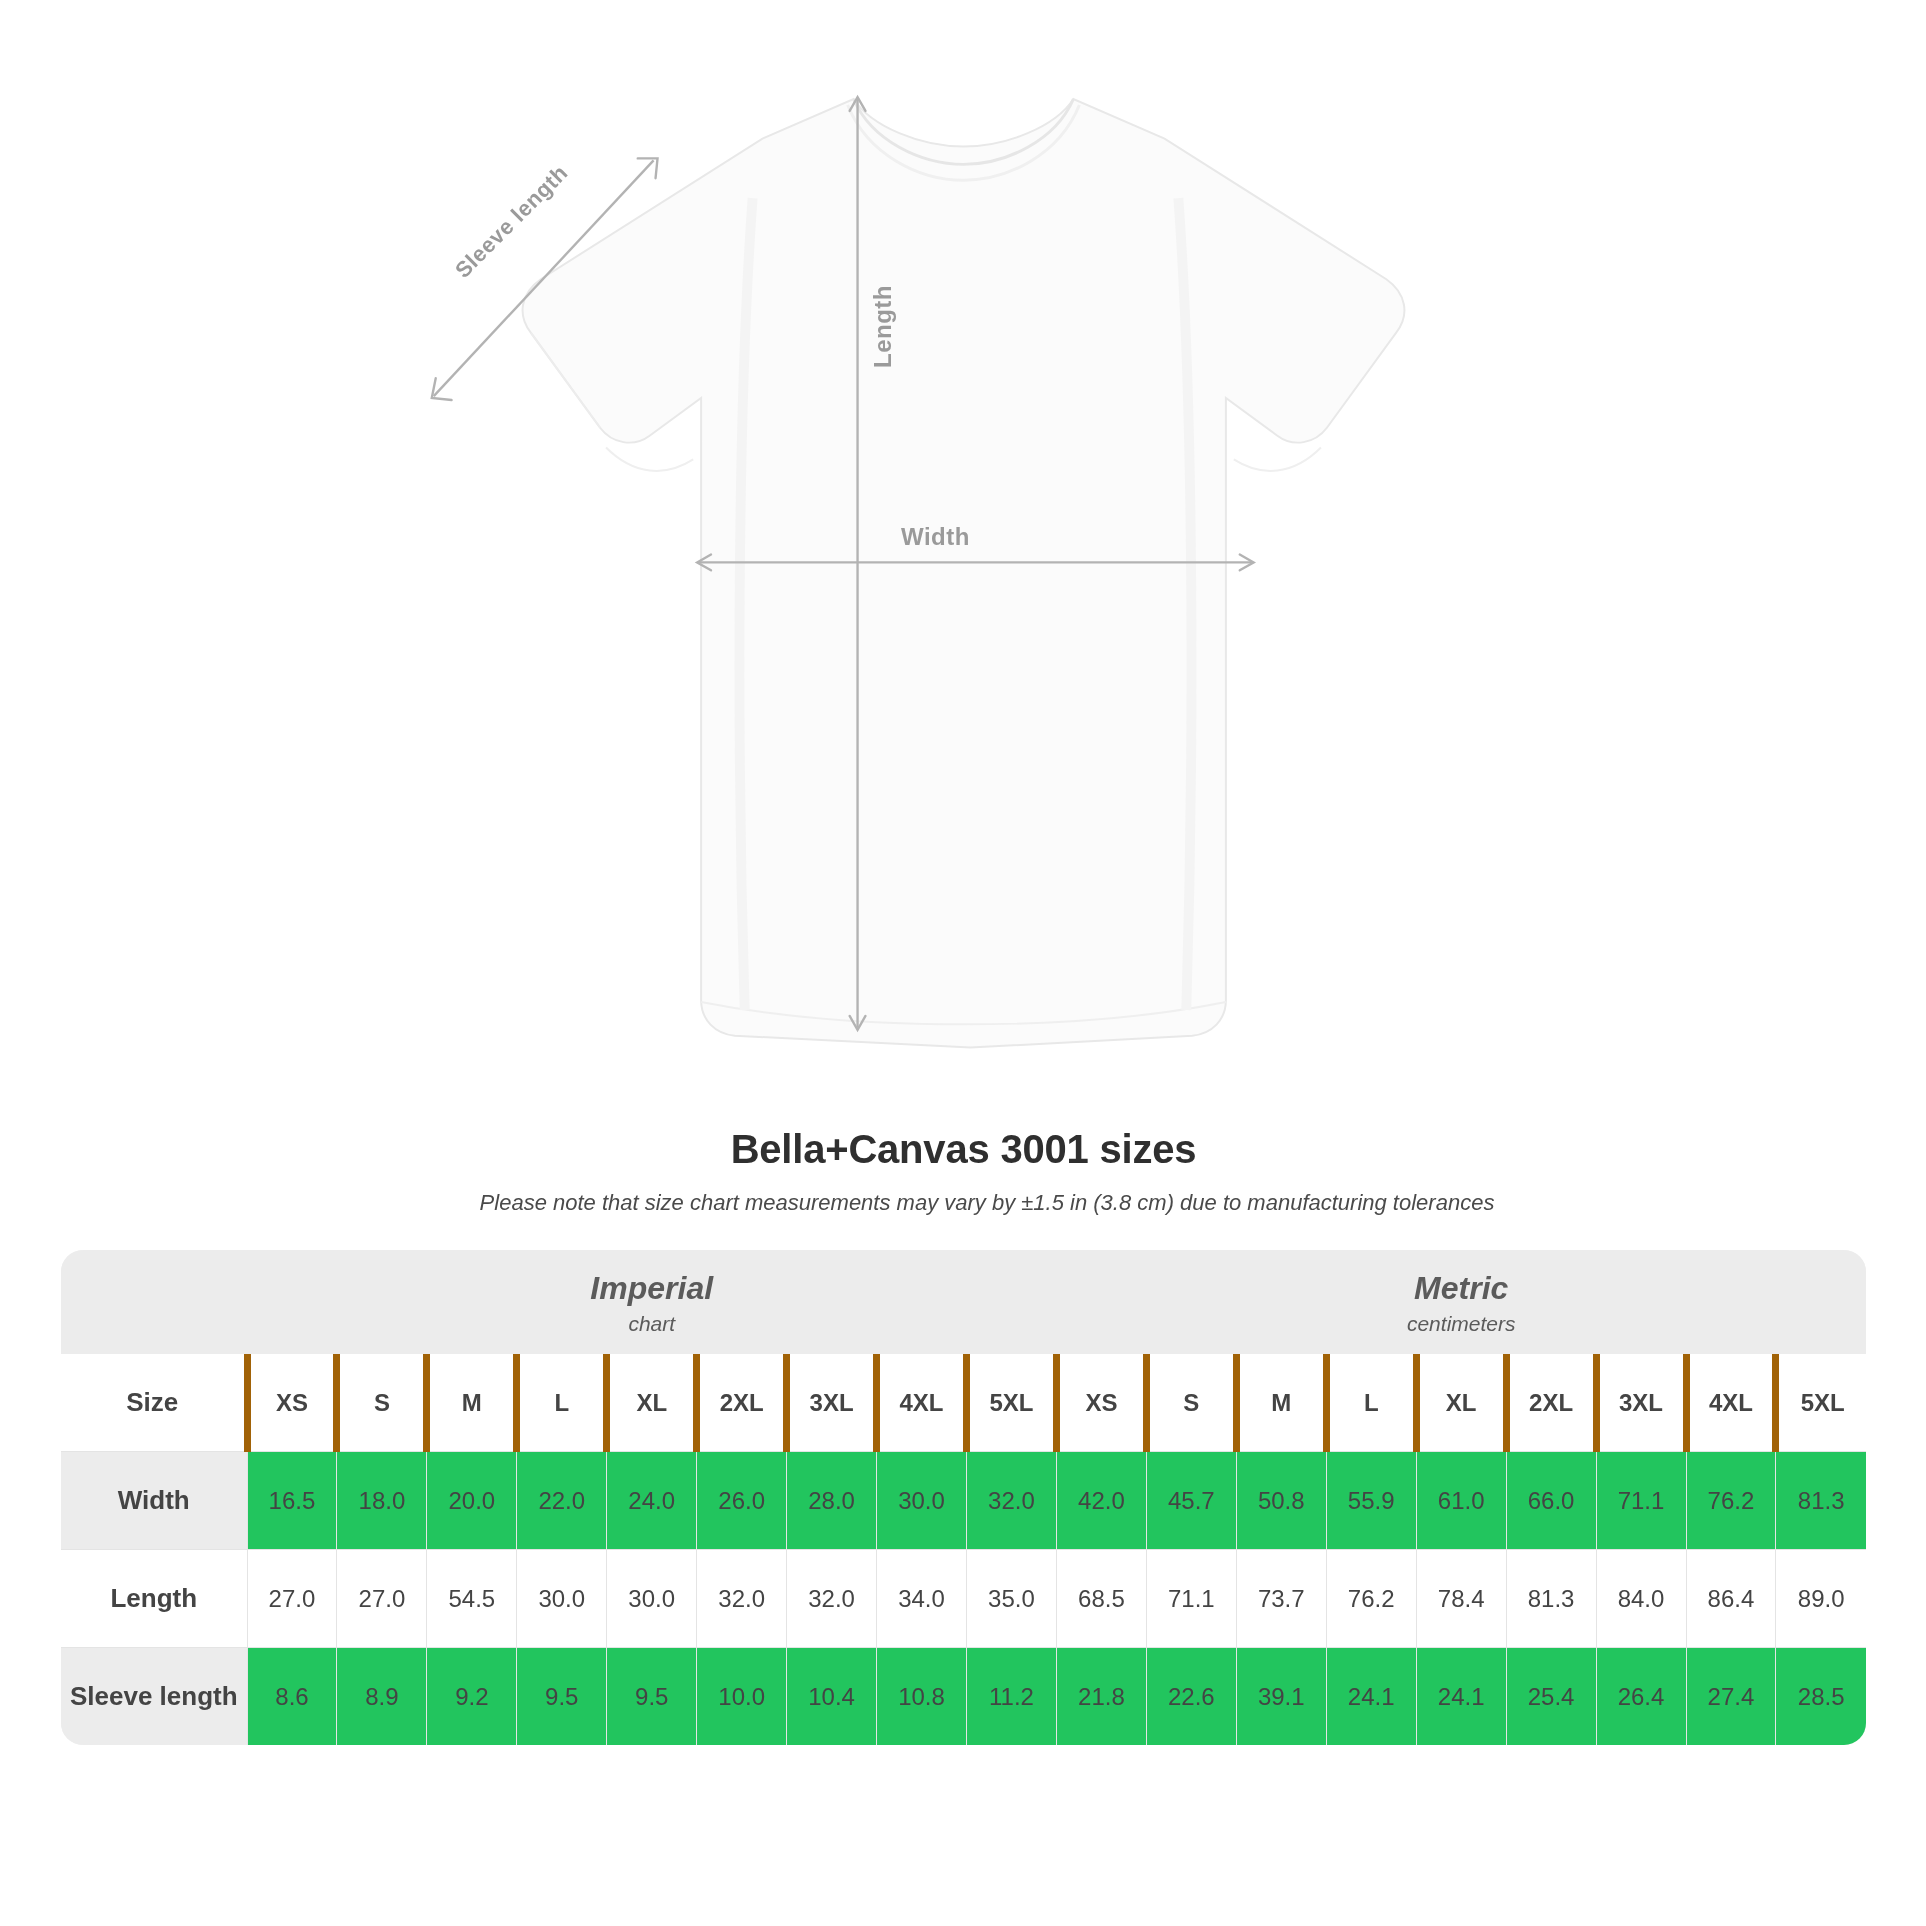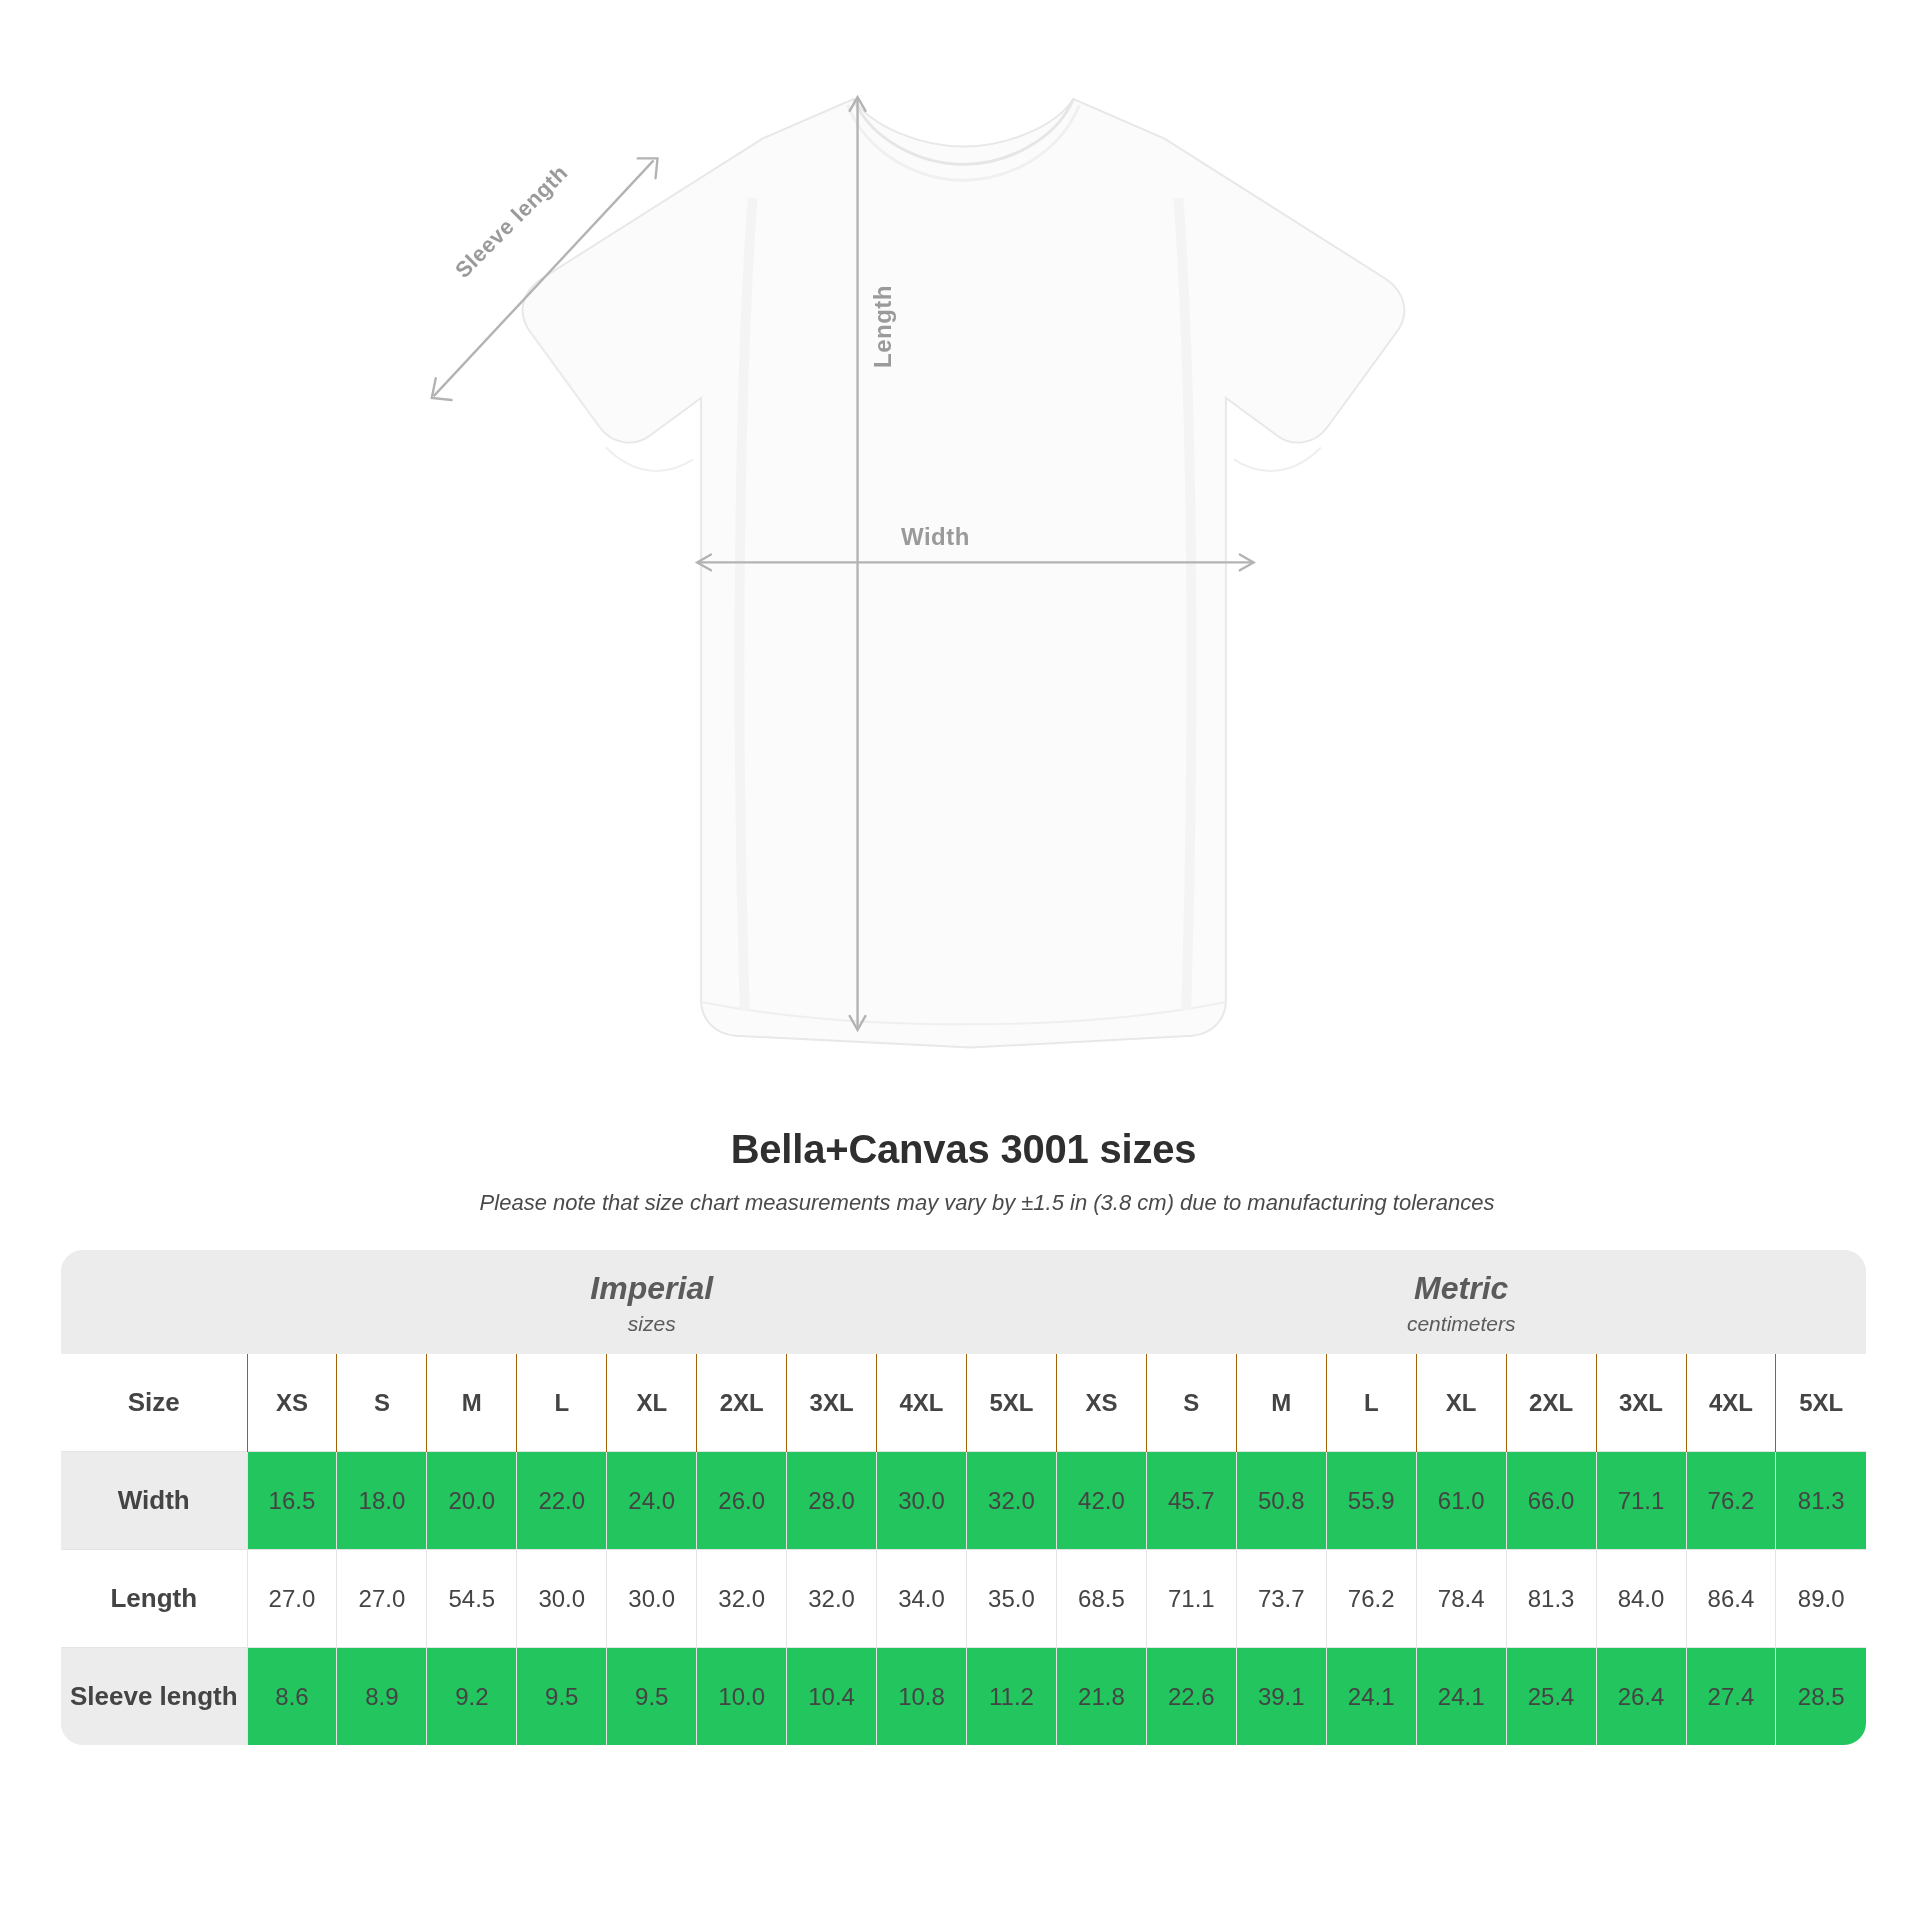--- a/index.html
+++ b/index.html
@@ -110,21 +110,21 @@
     font-style: italic;
     color: #5b5b5b;
     margin-top: 4px;
   }
   .hdr-row td {
     height: 97px;
     background: #ffffff;
     font-weight: bold;
     font-size: 25px;
     color: #4a4a4a;
-    border-right: 1px solid #a16207;
+    border-right: 7px solid #a16207;
   }
   .hdr-row td:last-child { border-right: none; }
   .hdr-row td.rowlabel {
     background: #ffffff;
     font-size: 26px;
   }
 
   .data-row td {
     height: 97px;
     border-right: 1px solid #e4e4e4;
@@ -216,21 +216,21 @@
   <table class="size-table">
     <colgroup>
       <col class="labelcol">
       <col span="18">
     </colgroup>
     <tbody>
       <tr class="unit-row">
         <td></td>
         <td colspan="9">
           <div class="unit-title">Imperial</div>
-          <div class="unit-sub">sizes</div>
+          <div class="unit-sub">chart</div>
         </td>
         <td colspan="9">
           <div class="unit-title">Metric</div>
           <div class="unit-sub">centimeters</div>
         </td>
       </tr>
 
       <tr class="hdr-row">
         <td class="rowlabel">Size</td>
         <td>XS</td>

